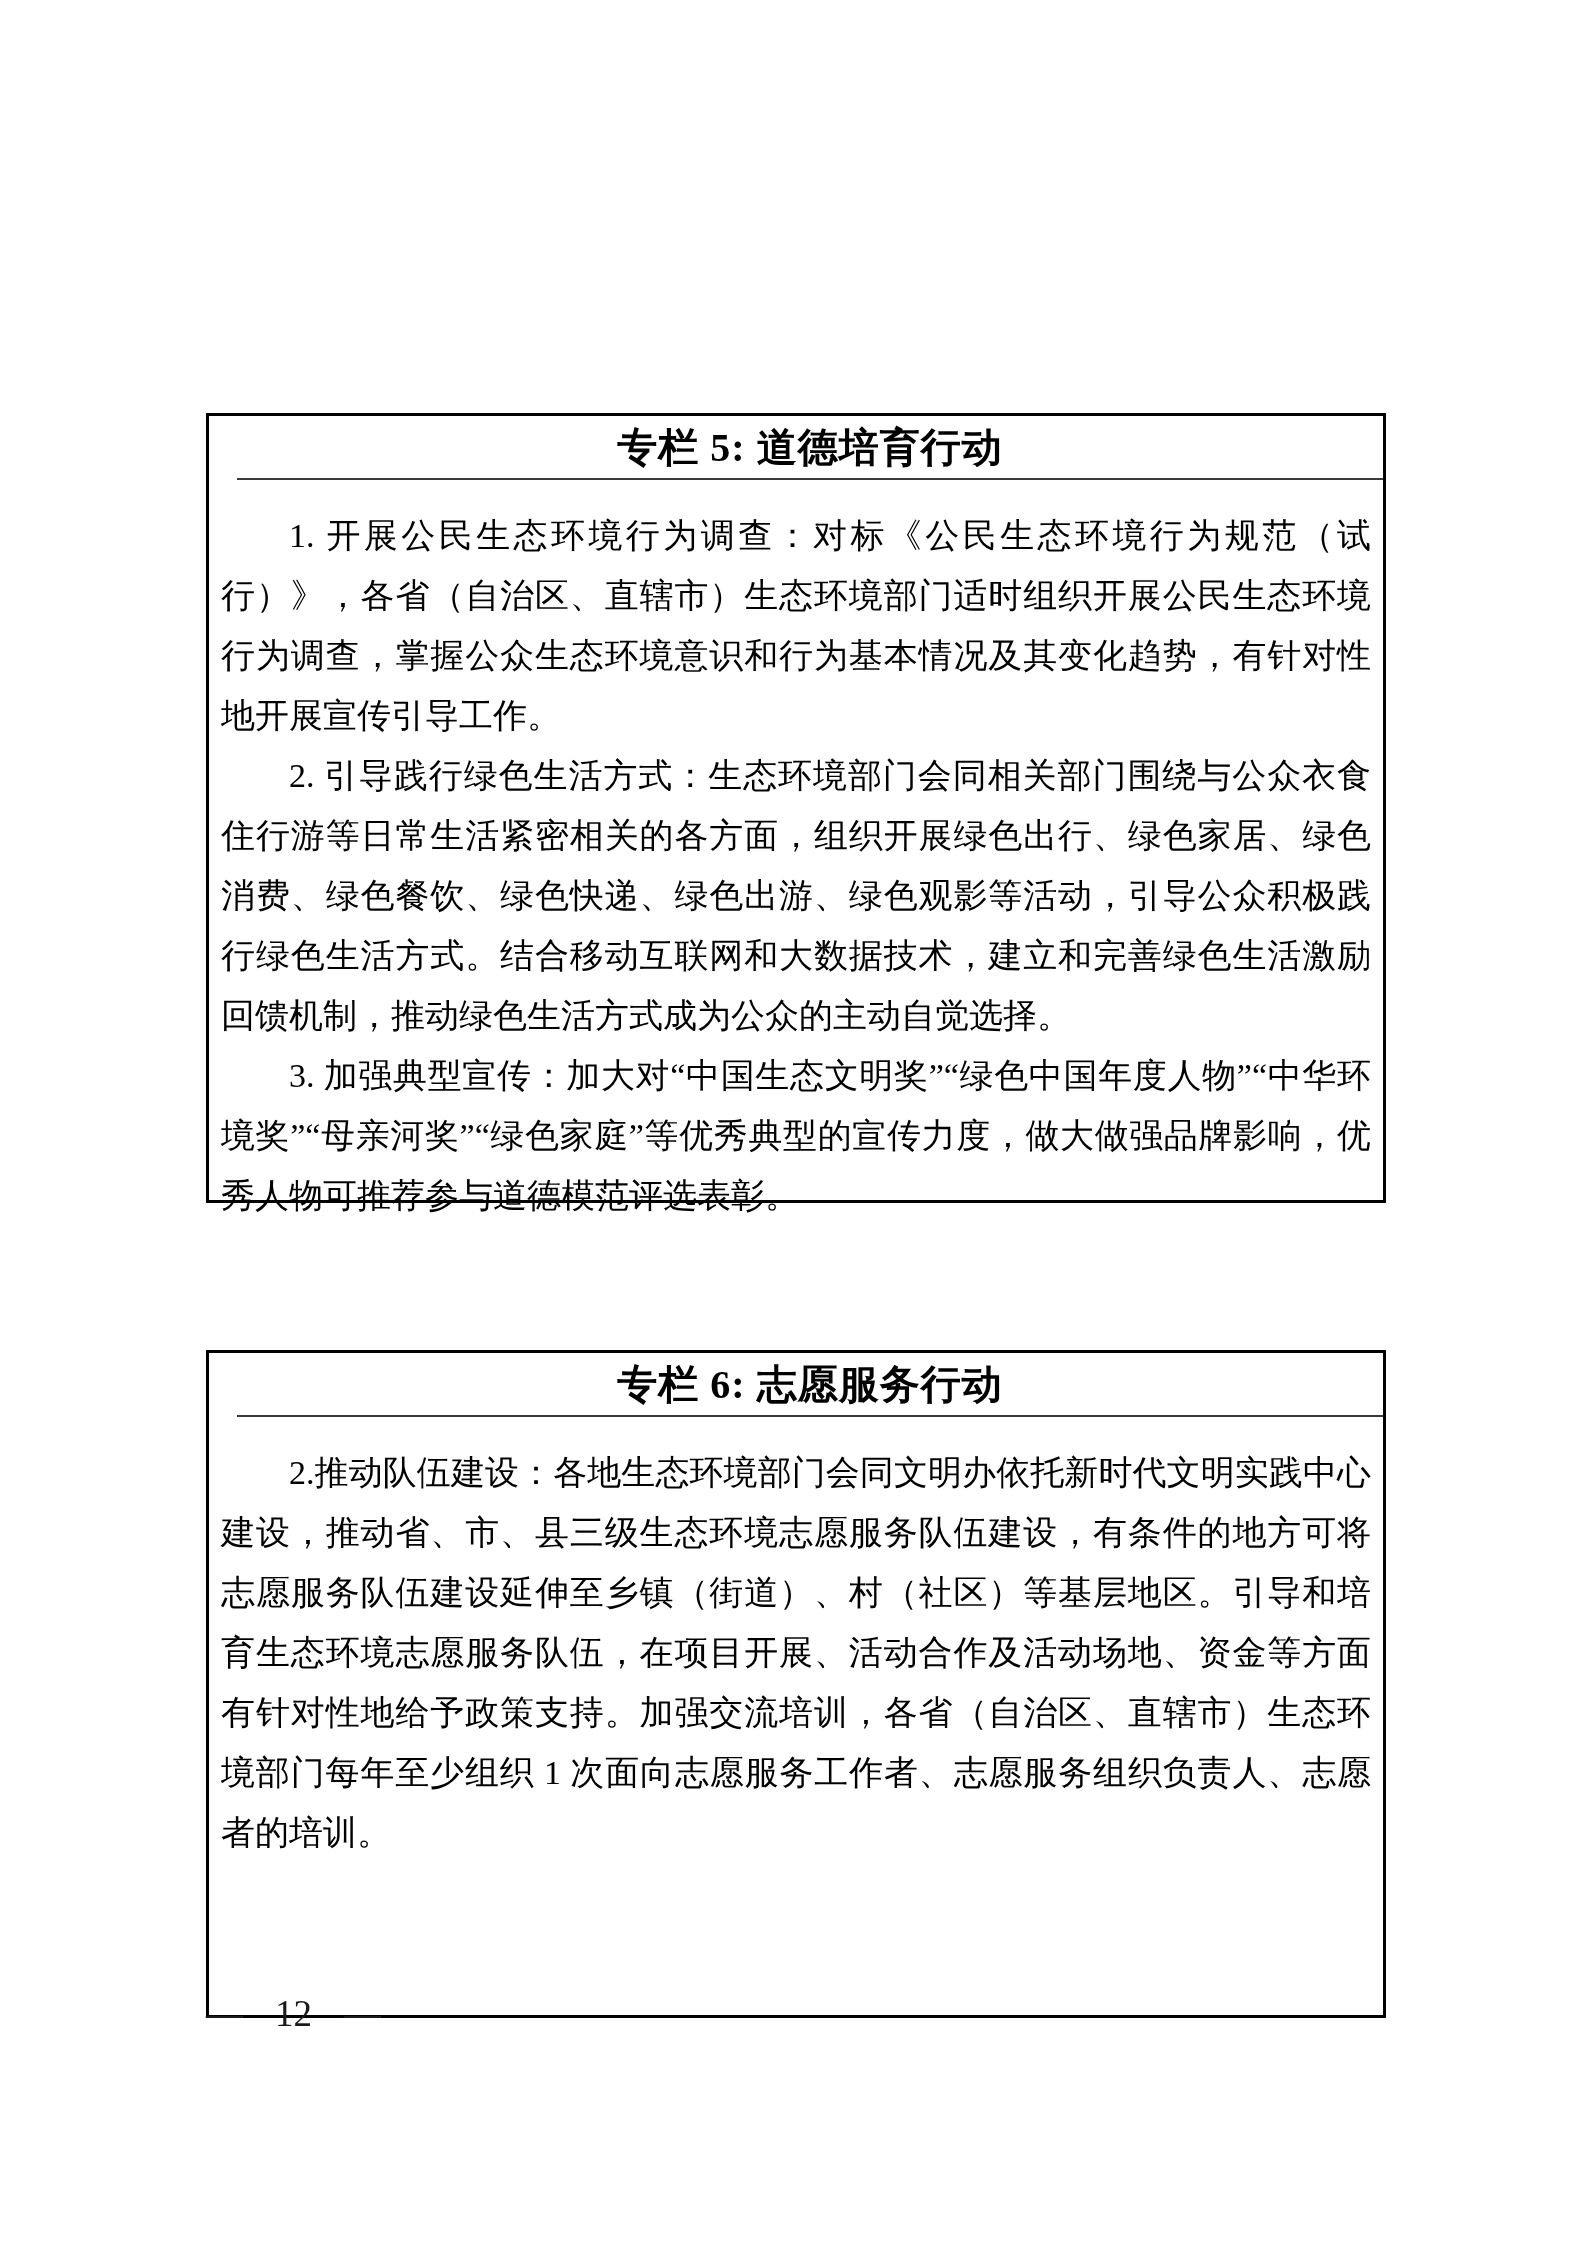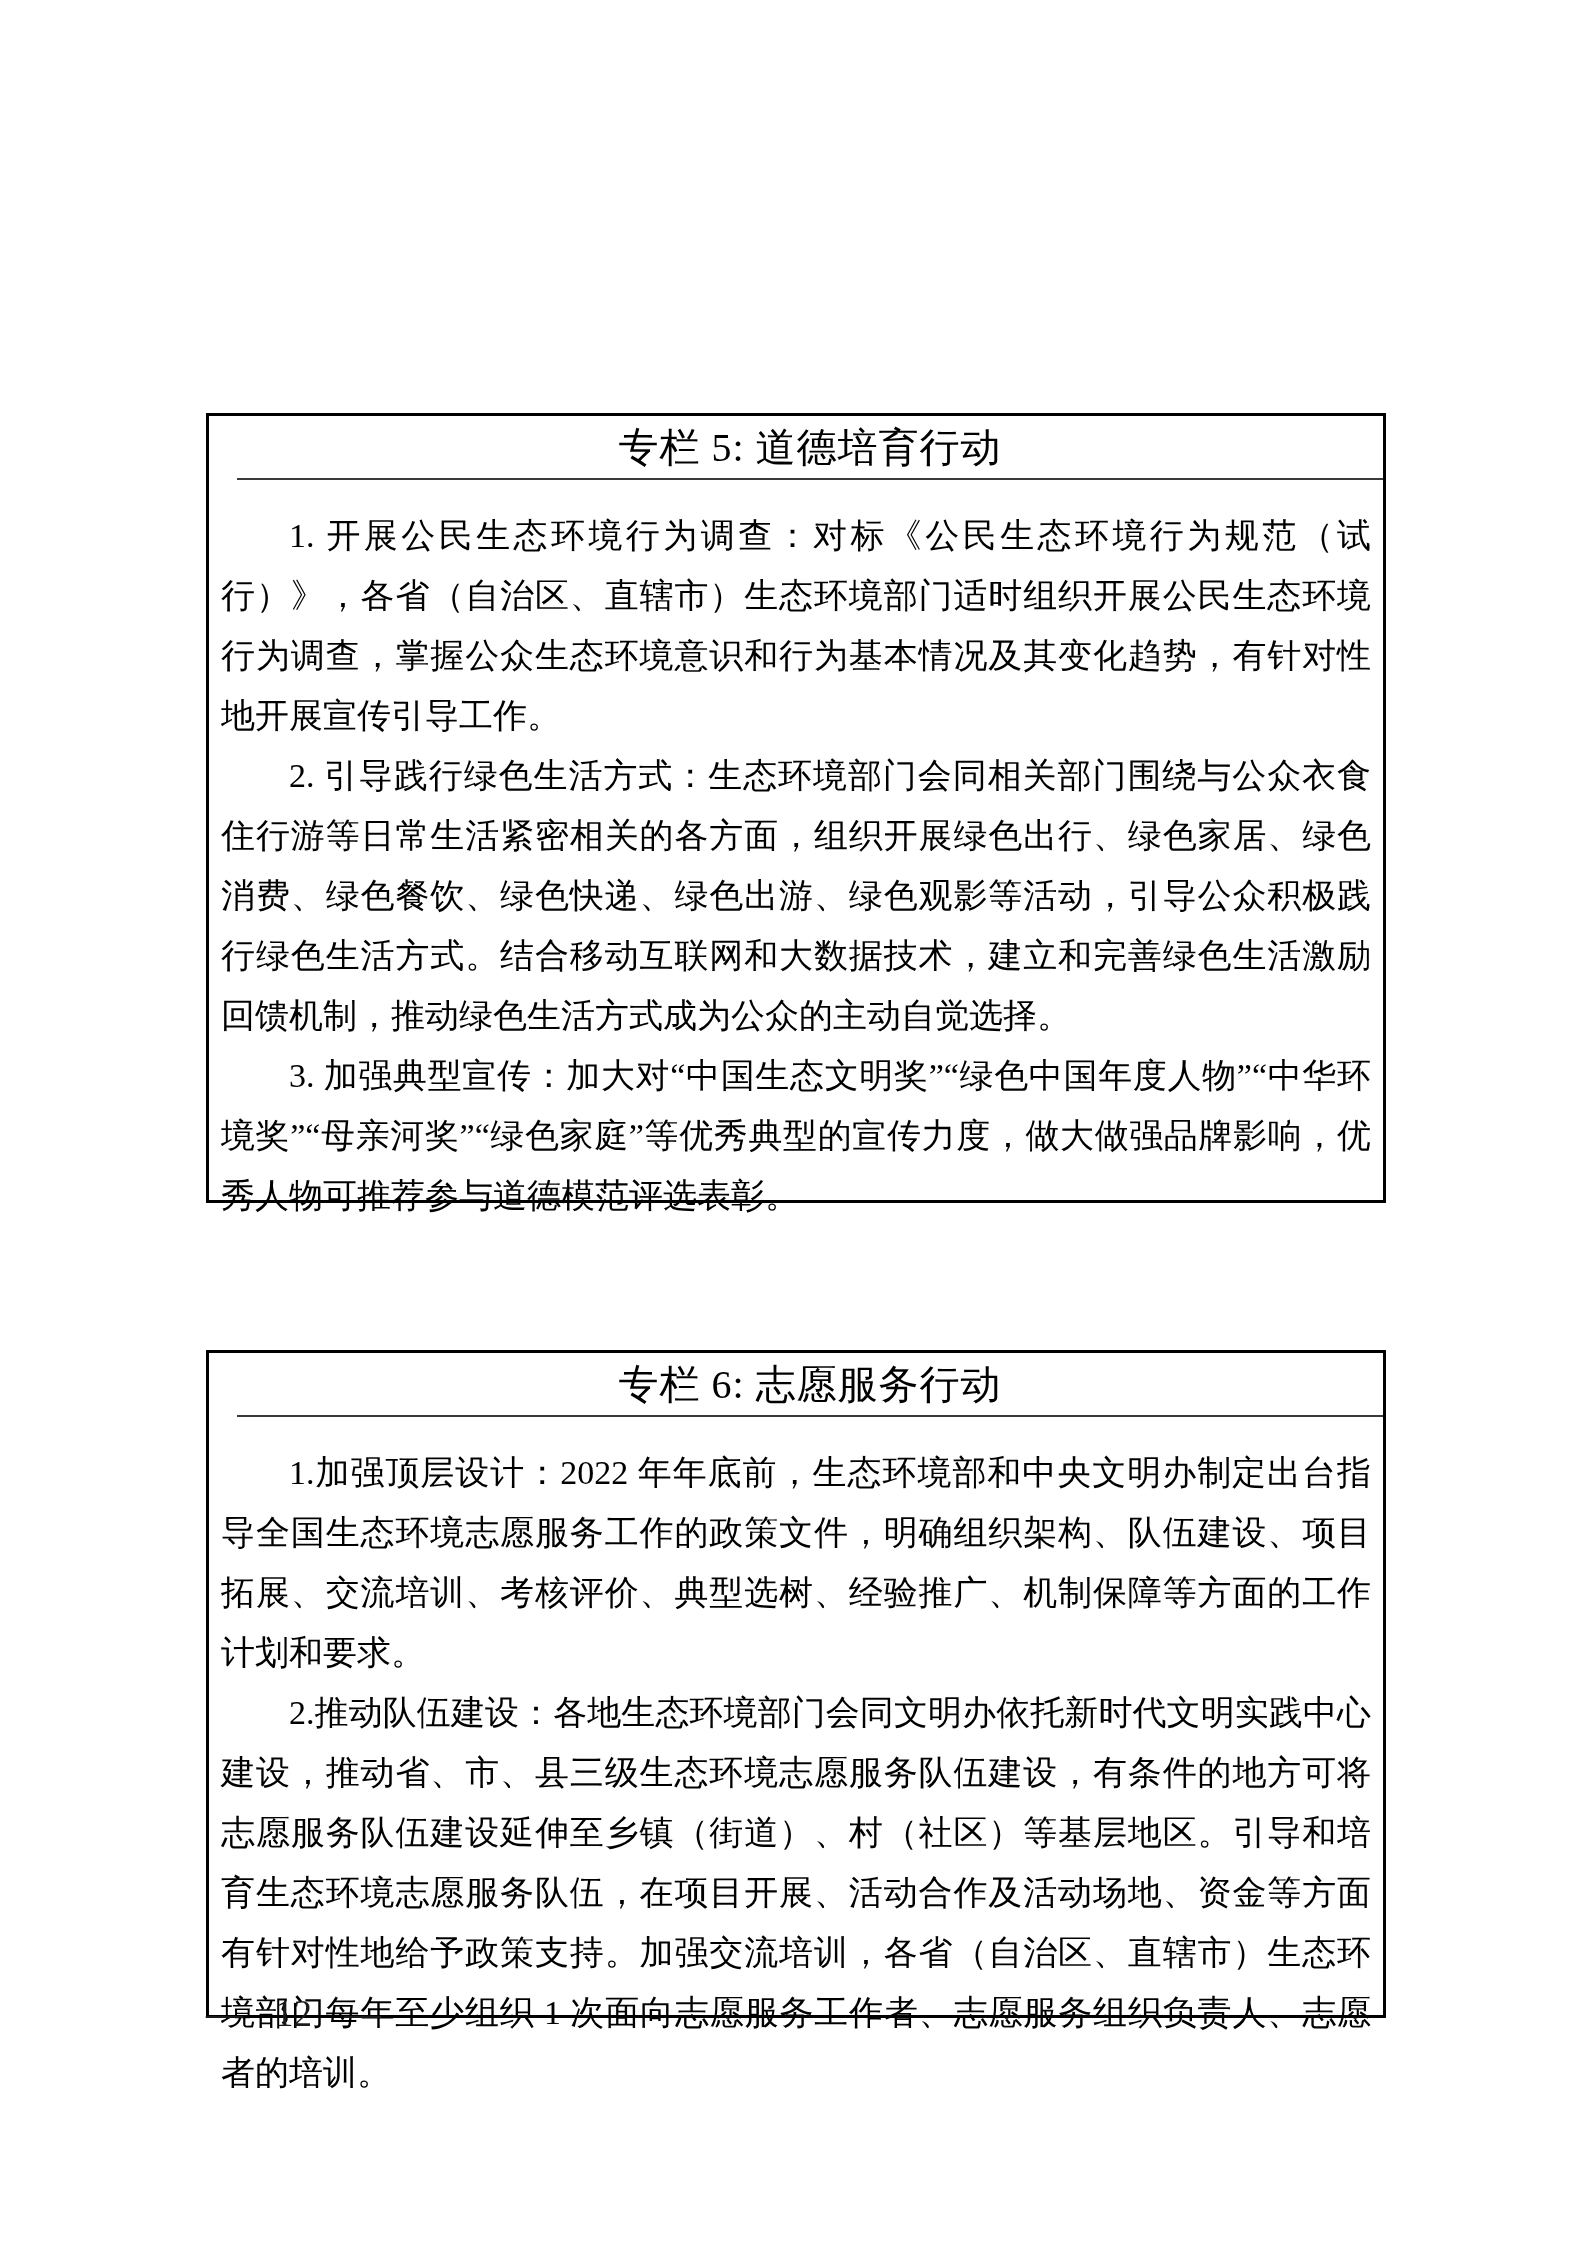--- a/index.html
+++ b/index.html
@@ -25,21 +25,21 @@
     background: #ffffff;
   }
   .panel-box-5 { top: 413px;  height: 790px; }
   .panel-box-6 { top: 1350px; height: 668px; }
   .panel-header {
     height: 62px;
     border-bottom: 2px solid #3a3a3a;
     display: flex;
     align-items: center;
     justify-content: center;
-    font-weight: normal;
+    font-weight: bold;
     font-size: 40px;
     letter-spacing: 1px;
     font-family: "Liberation Serif", "DejaVu Serif", serif;
     margin-left: 28px;
   }
   .panel-body {
     padding: 26px 12px 0 12px;
     font-size: 34px;
     line-height: 60px;
     text-align: justify;
@@ -72,21 +72,20 @@
     <div class="panel-body">
       <p>1. 开展公民生态环境行为调查：对标《公民生态环境行为规范（试行）》，各省（自治区、直辖市）生态环境部门适时组织开展公民生态环境行为调查，掌握公众生态环境意识和行为基本情况及其变化趋势，有针对性地开展宣传引导工作。</p>
       <p>2. 引导践行绿色生活方式：生态环境部门会同相关部门围绕与公众衣食住行游等日常生活紧密相关的各方面，组织开展绿色出行、绿色家居、绿色消费、绿色餐饮、绿色快递、绿色出游、绿色观影等活动，引导公众积极践行绿色生活方式。结合移动互联网和大数据技术，建立和完善绿色生活激励回馈机制，推动绿色生活方式成为公众的主动自觉选择。</p>
       <p>3. 加强典型宣传：加大对“中国生态文明奖”“绿色中国年度人物”“中华环境奖”“母亲河奖”“绿色家庭”等优秀典型的宣传力度，做大做强品牌影响，优秀人物可推荐参与道德模范评选表彰。</p>
     </div>
   </section>
 
   <section class="panel panel-box-6">
     <header class="panel-header">专栏 6: 志愿服务行动</header>
     <div class="panel-body">
-      <p>1.加强顶层设计：2022 年年底前，生态环境部和中央文明办制定出台指导全国生态环境志愿服务工作的政策文件，明确组织架构、队伍建设、项目拓展、交流培训、考核评价、典型选树、经验推广、机制保障等方面的工作计划和要求。</p>
       <p>2.推动队伍建设：各地生态环境部门会同文明办依托新时代文明实践中心建设，推动省、市、县三级生态环境志愿服务队伍建设，有条件的地方可将志愿服务队伍建设延伸至乡镇（街道）、村（社区）等基层地区。引导和培育生态环境志愿服务队伍，在项目开展、活动合作及活动场地、资金等方面有针对性地给予政策支持。加强交流培训，各省（自治区、直辖市）生态环境部门每年至少组织 1 次面向志愿服务工作者、志愿服务组织负责人、志愿者的培训。</p>
     </div>
   </section>
 
   <div class="page-footer">
     <span class="dash">—</span>
     <span class="num">12</span>
     <span class="dash">—</span>
   </div>
 

